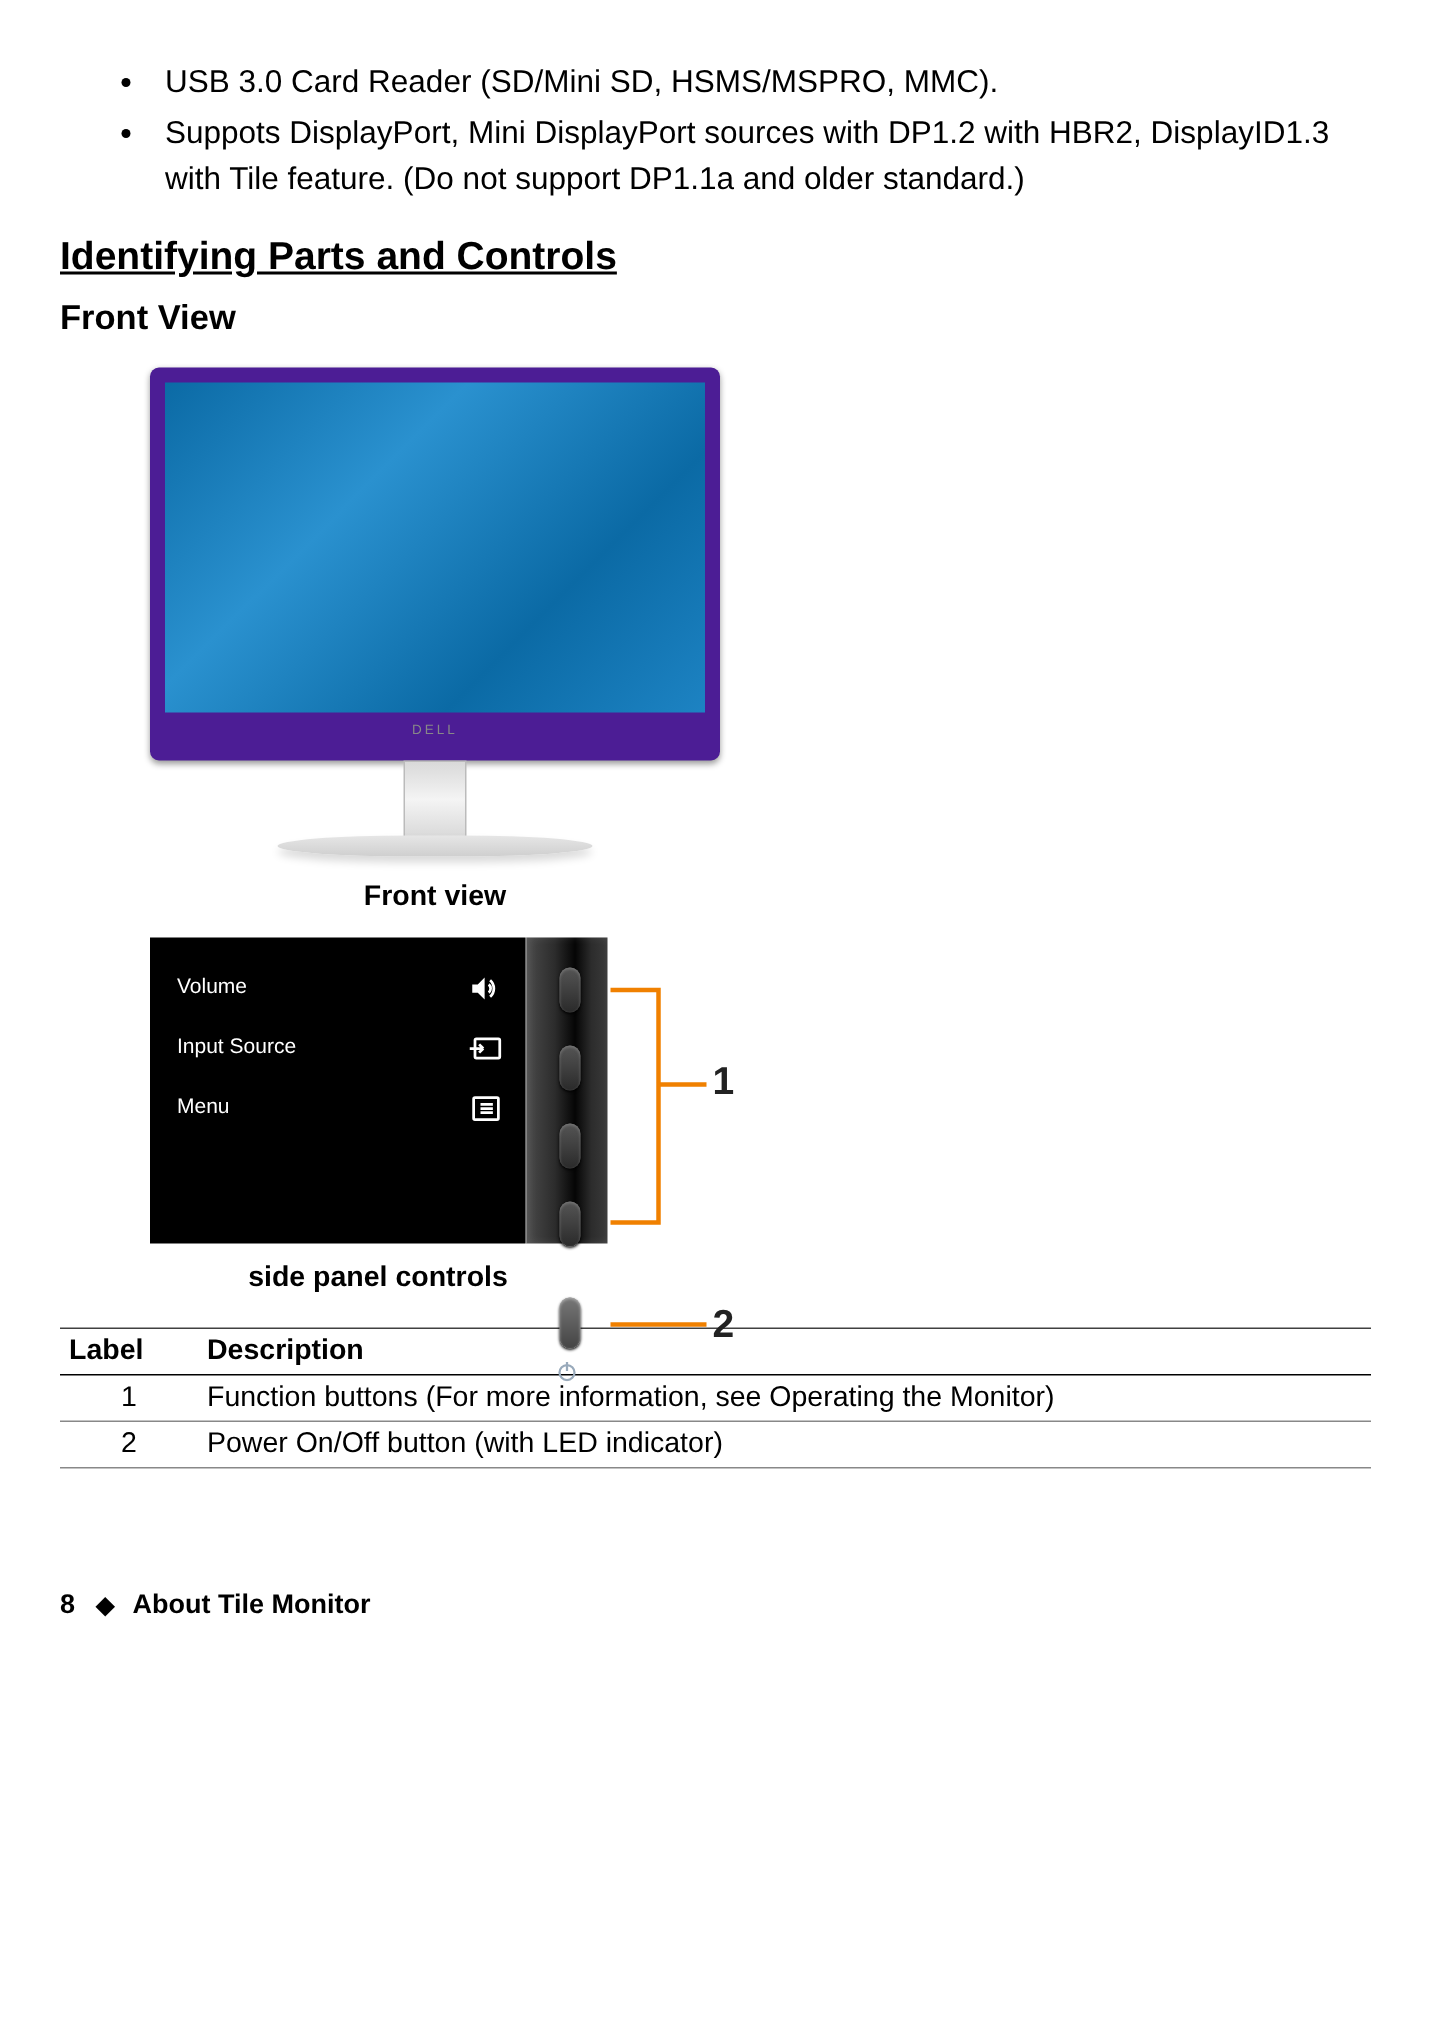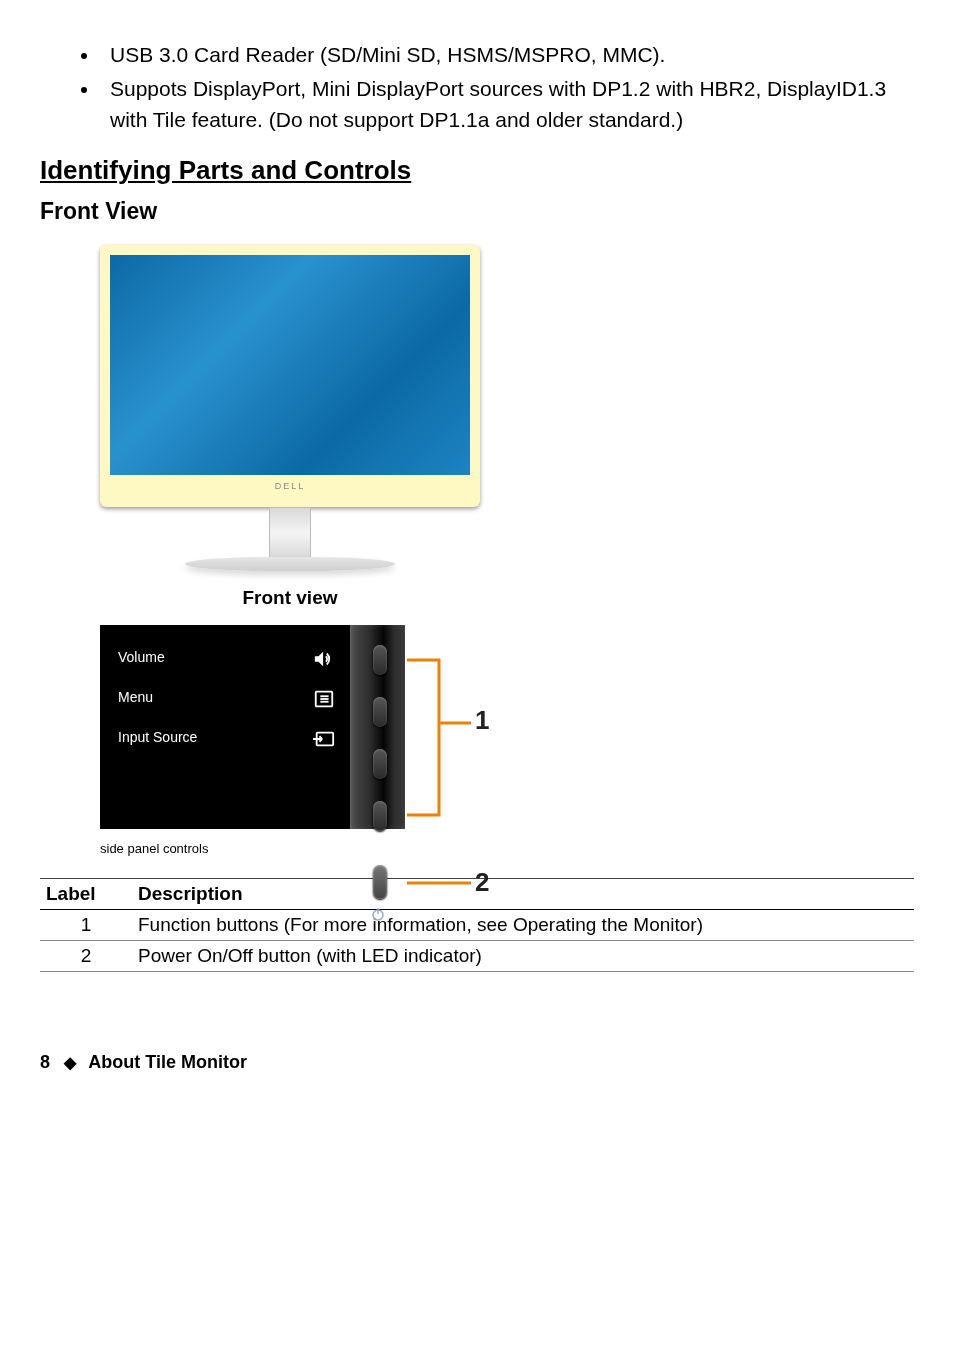--- a/index.html
+++ b/index.html
@@ -40,21 +40,21 @@
   .monitor-wrap {
     width: 380px;
     text-align: center;
   }
   .monitor {
     width: 380px;
     margin: 0 auto;
   }
   .bezel {
     width: 380px;
-    background: #fef9c3;
+    background: #4c1d95;
     border-radius: 6px;
     padding: 10px;
     box-sizing: border-box;
     box-shadow: 0 2px 4px rgba(0,0,0,0.4);
   }
   .screen {
     width: 100%;
     height: 220px;
     background: linear-gradient(135deg, #0b6aa5 0%, #2a91cf 35%, #0b6aa5 70%, #1d83c3 100%);
   }
@@ -166,24 +166,25 @@
   }
   .callout-num {
     position: absolute;
     font-size: 26px;
     font-weight: 600;
     color: #222;
   }
   .num1 { top: 80px; left: 70px; }
   .num2 { top: 242px; left: 70px; }
   .osd-caption {
-    font-size: 13px;
-    font-weight: 400;
+    font-size: 19px;
+    font-weight: 700;
     margin-top: 12px;
     width: 304px;
+    text-align: center;
   }
   
   table.desc {
     width: 100%;
     border-collapse: collapse;
     margin-top: 22px;
     font-size: 19px;
   }
   table.desc th {
     text-align: left;
@@ -246,36 +247,36 @@
         <span>Volume</span>
         <span class="icon">
           <svg viewBox="0 0 24 20">
               <path d="M2 7h4l5-5v16l-5-5H2z" fill="#fff"></path>
               <path d="M15 4a8 8 0 0 1 0 12" fill="none" stroke="#fff" stroke-width="2"></path>
               <path d="M14 7a4 4 0 0 1 0 6" fill="none" stroke="#fff" stroke-width="2"></path>
             </svg>
         </span>
       </div>
       <div class="osd-item">
+        <span>Input Source</span>
+        <span class="icon">
+          <svg viewBox="0 0 24 20">
+              <rect x="4" y="3" width="18" height="14" rx="1" fill="none" stroke="#fff" stroke-width="2"></rect>
+              <path d="M0 10h10m0 0-3-3m3 3-3 3" fill="none" stroke="#fff" stroke-width="2"></path>
+            </svg>
+        </span>
+      </div>
+      <div class="osd-item">
         <span>Menu</span>
         <span class="icon">
           <svg viewBox="0 0 24 20">
               <rect x="3" y="2" width="18" height="16" rx="1" fill="none" stroke="#fff" stroke-width="2"></rect>
               <line x1="8" y1="7" x2="17" y2="7" stroke="#fff" stroke-width="2"></line>
               <line x1="8" y1="10" x2="17" y2="10" stroke="#fff" stroke-width="2"></line>
               <line x1="8" y1="13" x2="17" y2="13" stroke="#fff" stroke-width="2"></line>
-            </svg>
-        </span>
-      </div>
-      <div class="osd-item">
-        <span>Input Source</span>
-        <span class="icon">
-          <svg viewBox="0 0 24 20">
-              <rect x="4" y="3" width="18" height="14" rx="1" fill="none" stroke="#fff" stroke-width="2"></rect>
-              <path d="M0 10h10m0 0-3-3m3 3-3 3" fill="none" stroke="#fff" stroke-width="2"></path>
             </svg>
         </span>
       </div>
       <div class="osd-spacer"></div>
     </div>
 
     <div class="bezel-strip">
       <div class="fn-btn b1"></div>
       <div class="fn-btn b2"></div>
       <div class="fn-btn b3"></div>

